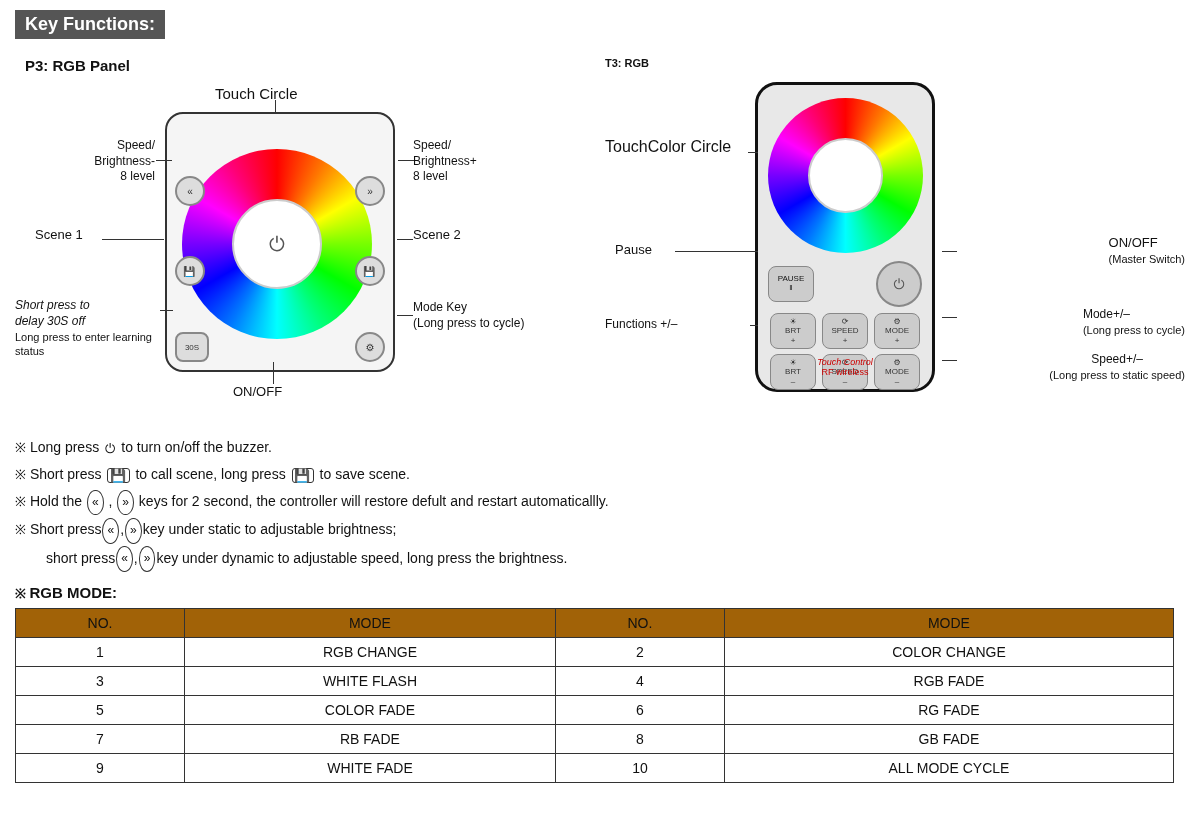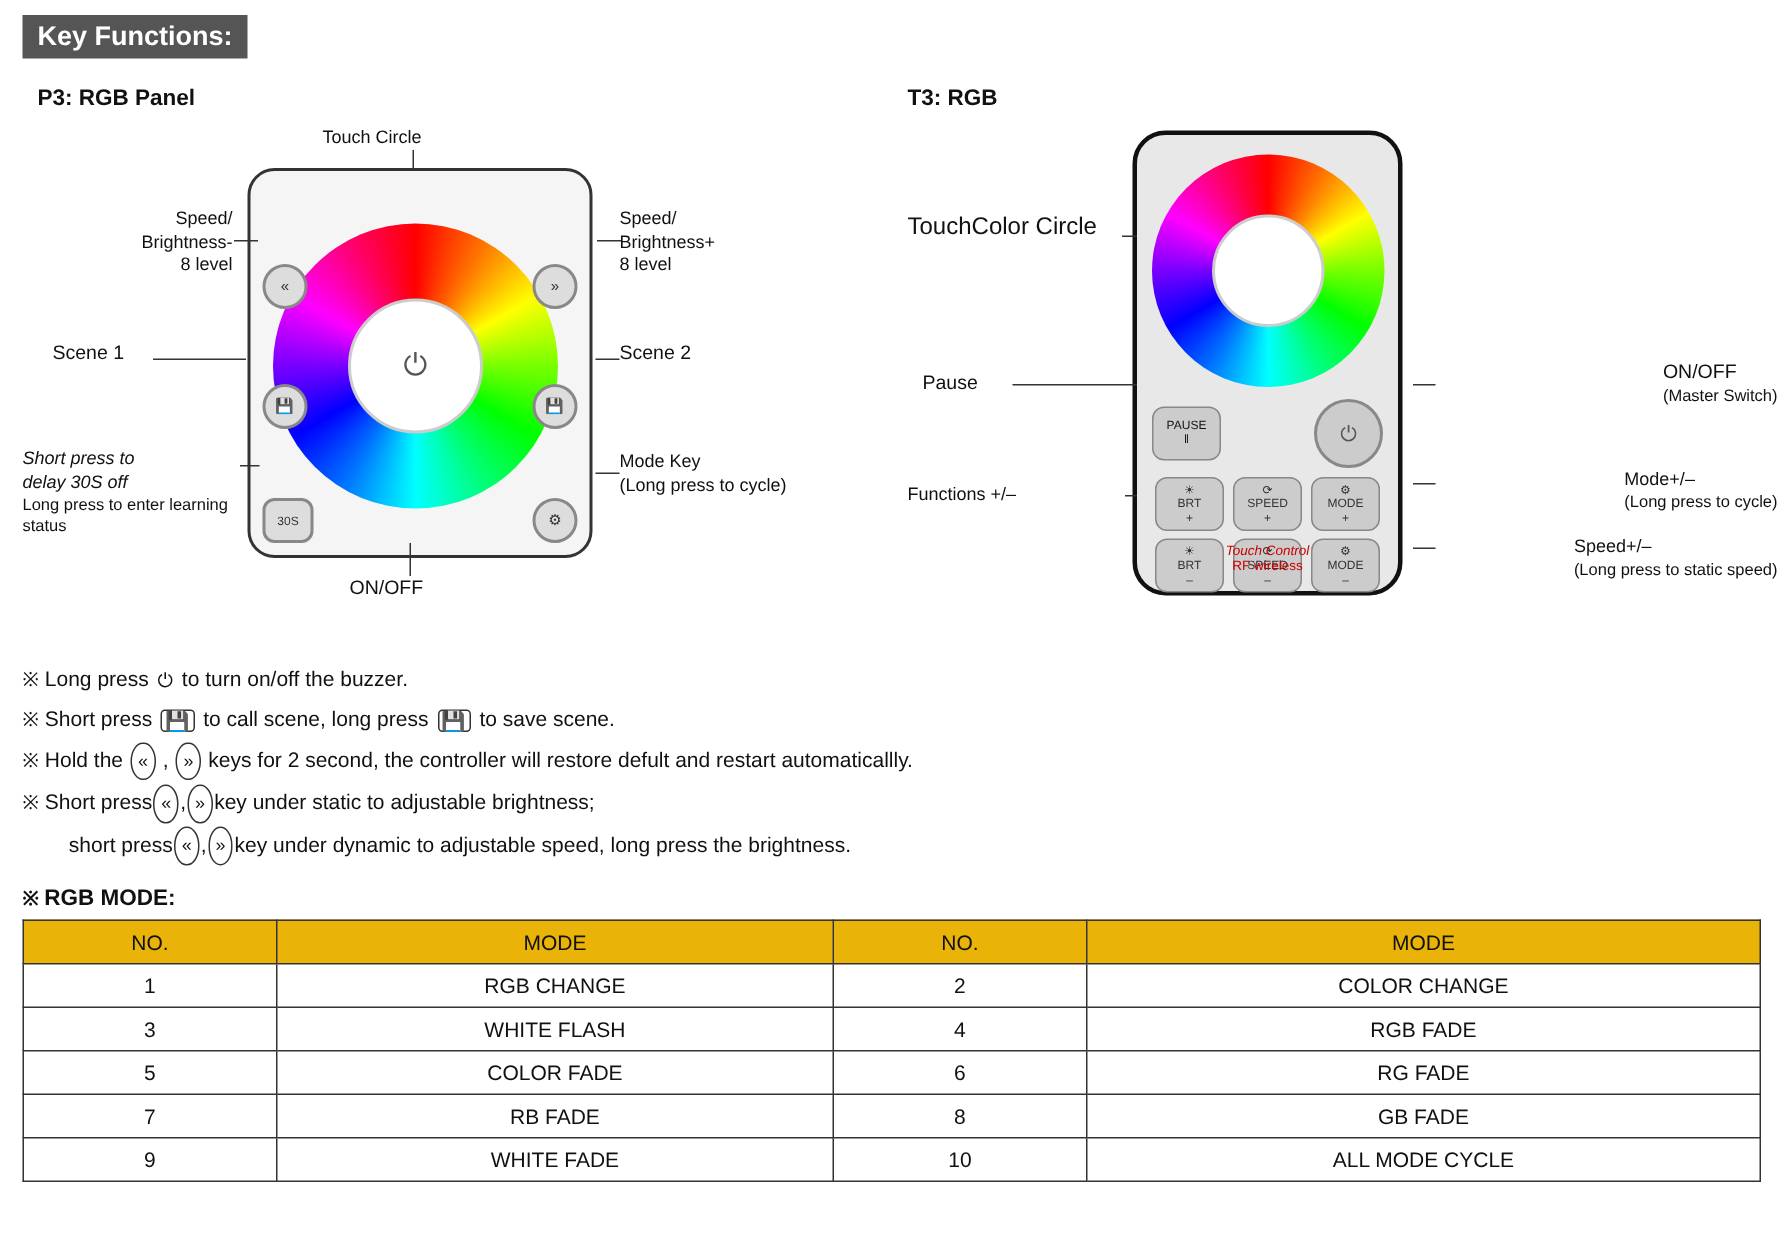--- a/index.html
+++ b/index.html
@@ -127,21 +127,21 @@
     }
 
     
     .t3-section {
       flex: 1;
       position: relative;
       padding-left: 30px;
     }
     .t3-title {
       font-weight: bold;
-      font-size: 15px;
+      font-size: 11px;
       margin-bottom: 8px;
     }
     .t3-diagram {
       position: relative;
       width: 580px;
       height: 340px;
     }
     
     .t3-remote {
       position: absolute;
@@ -310,21 +310,21 @@
       border-collapse: collapse;
       width: 100%;
       font-size: 14px;
     }
     .mode-table th, .mode-table td {
       border: 1.5px solid #333;
       padding: 6px 16px;
       text-align: center;
     }
     .mode-table th {
-      background: #eab308;
+      background: #a16207;
       font-weight: normal;
     }
 
     
     .horiz-line {
       position: absolute;
       height: 1px;
       background: #333;
     }
     .vert-line {
@@ -341,21 +341,21 @@
 
 <div class="page-header">Key Functions:</div>
 
 
 <div class="diagrams-row">
 
   <div class="p3-section">
     <div class="p3-title">P3: RGB Panel</div>
     <div class="p3-diagram">
 
-      <div class="p3-label" style="left:200px; top:2px; font-size:12px;">Touch Circle</div>
+      <div class="p3-label" style="left:200px; top:2px; font-size:15px;">Touch Circle</div>
 
       <div class="vert-line" style="position:absolute; left:260px; top:18px; height:32px;"></div>
 
       <div class="remote-outline">
 
         <div class="color-wheel-container" style="position:absolute; left:5px; top:25px;">
           <div class="color-wheel">
             <div class="color-wheel-inner">⏻</div>
           </div>
         </div>
@@ -474,21 +474,21 @@
         <div>Functions +/–</div>
       </div>
       <div class="horiz-line" style="position:absolute; left:145px; top:248px; width:8px;"></div>
 
       <div class="t3-label" style="right:0; top:230px; font-size:12px; text-align:left;">
         <div>Mode+/–</div>
         <div style="font-size:11px;">(Long press to cycle)</div>
       </div>
       <div class="horiz-line" style="position:absolute; left:337px; top:240px; width:15px;"></div>
 
-      <div class="t3-label" style="right:0; top:275px; font-size:12px; text-align:left;">
+      <div class="t3-label" style="right:0; top:275px; font-size:12px; text-align:center;">
         <div>Speed+/–</div>
         <div style="font-size:11px;">(Long press to static speed)</div>
       </div>
       <div class="horiz-line" style="position:absolute; left:337px; top:283px; width:15px;"></div>
     </div>
   </div>
 
 </div>
 
 

